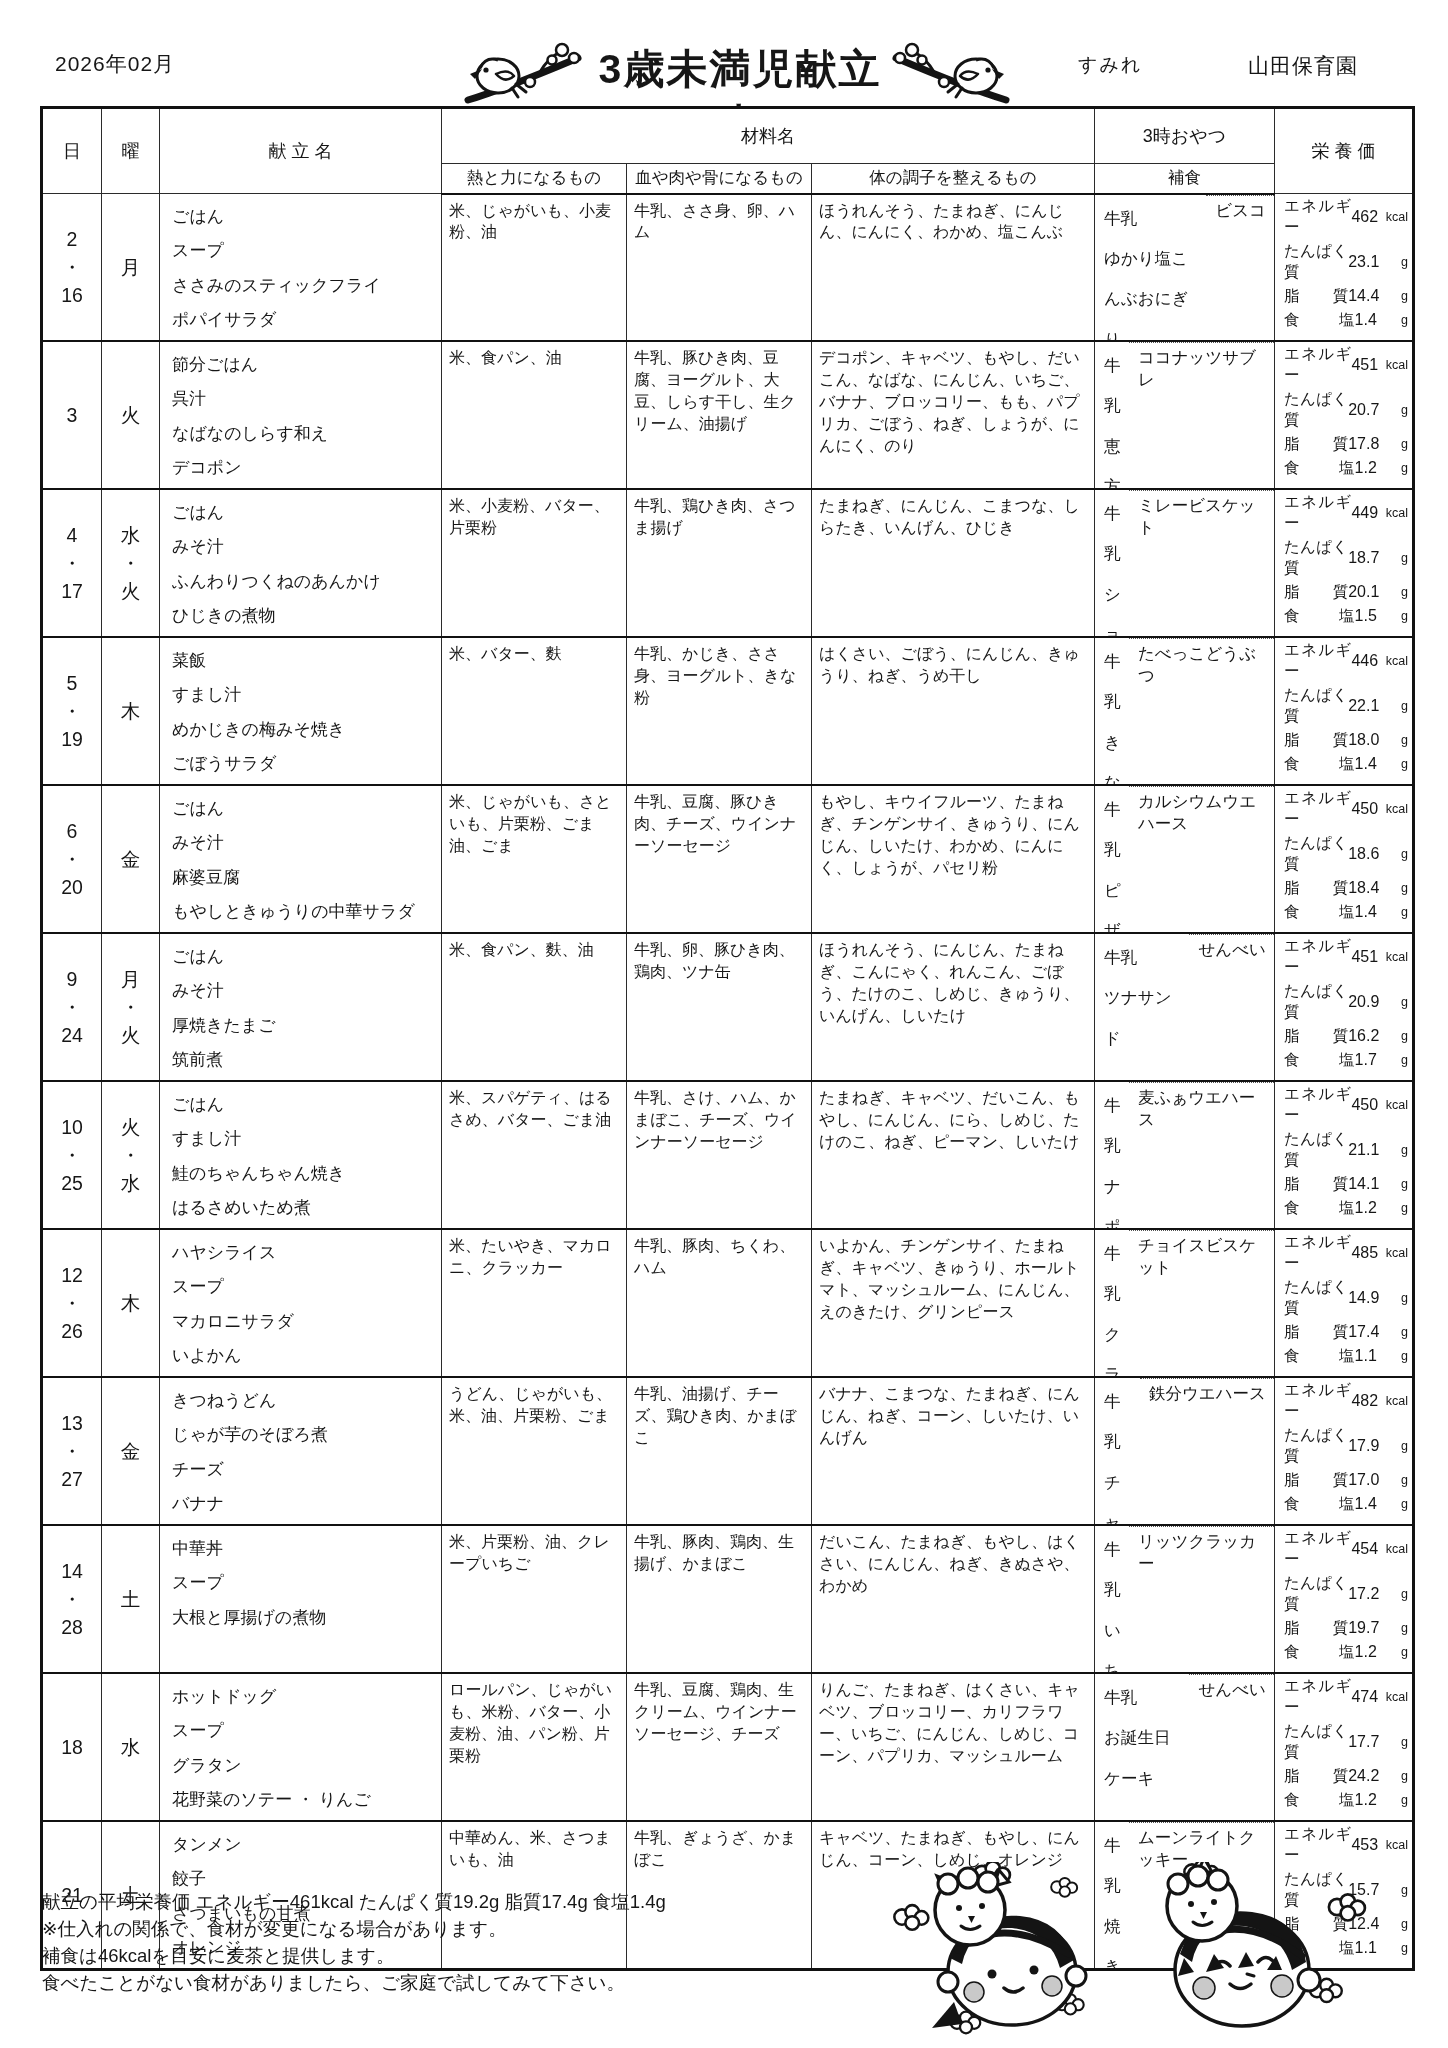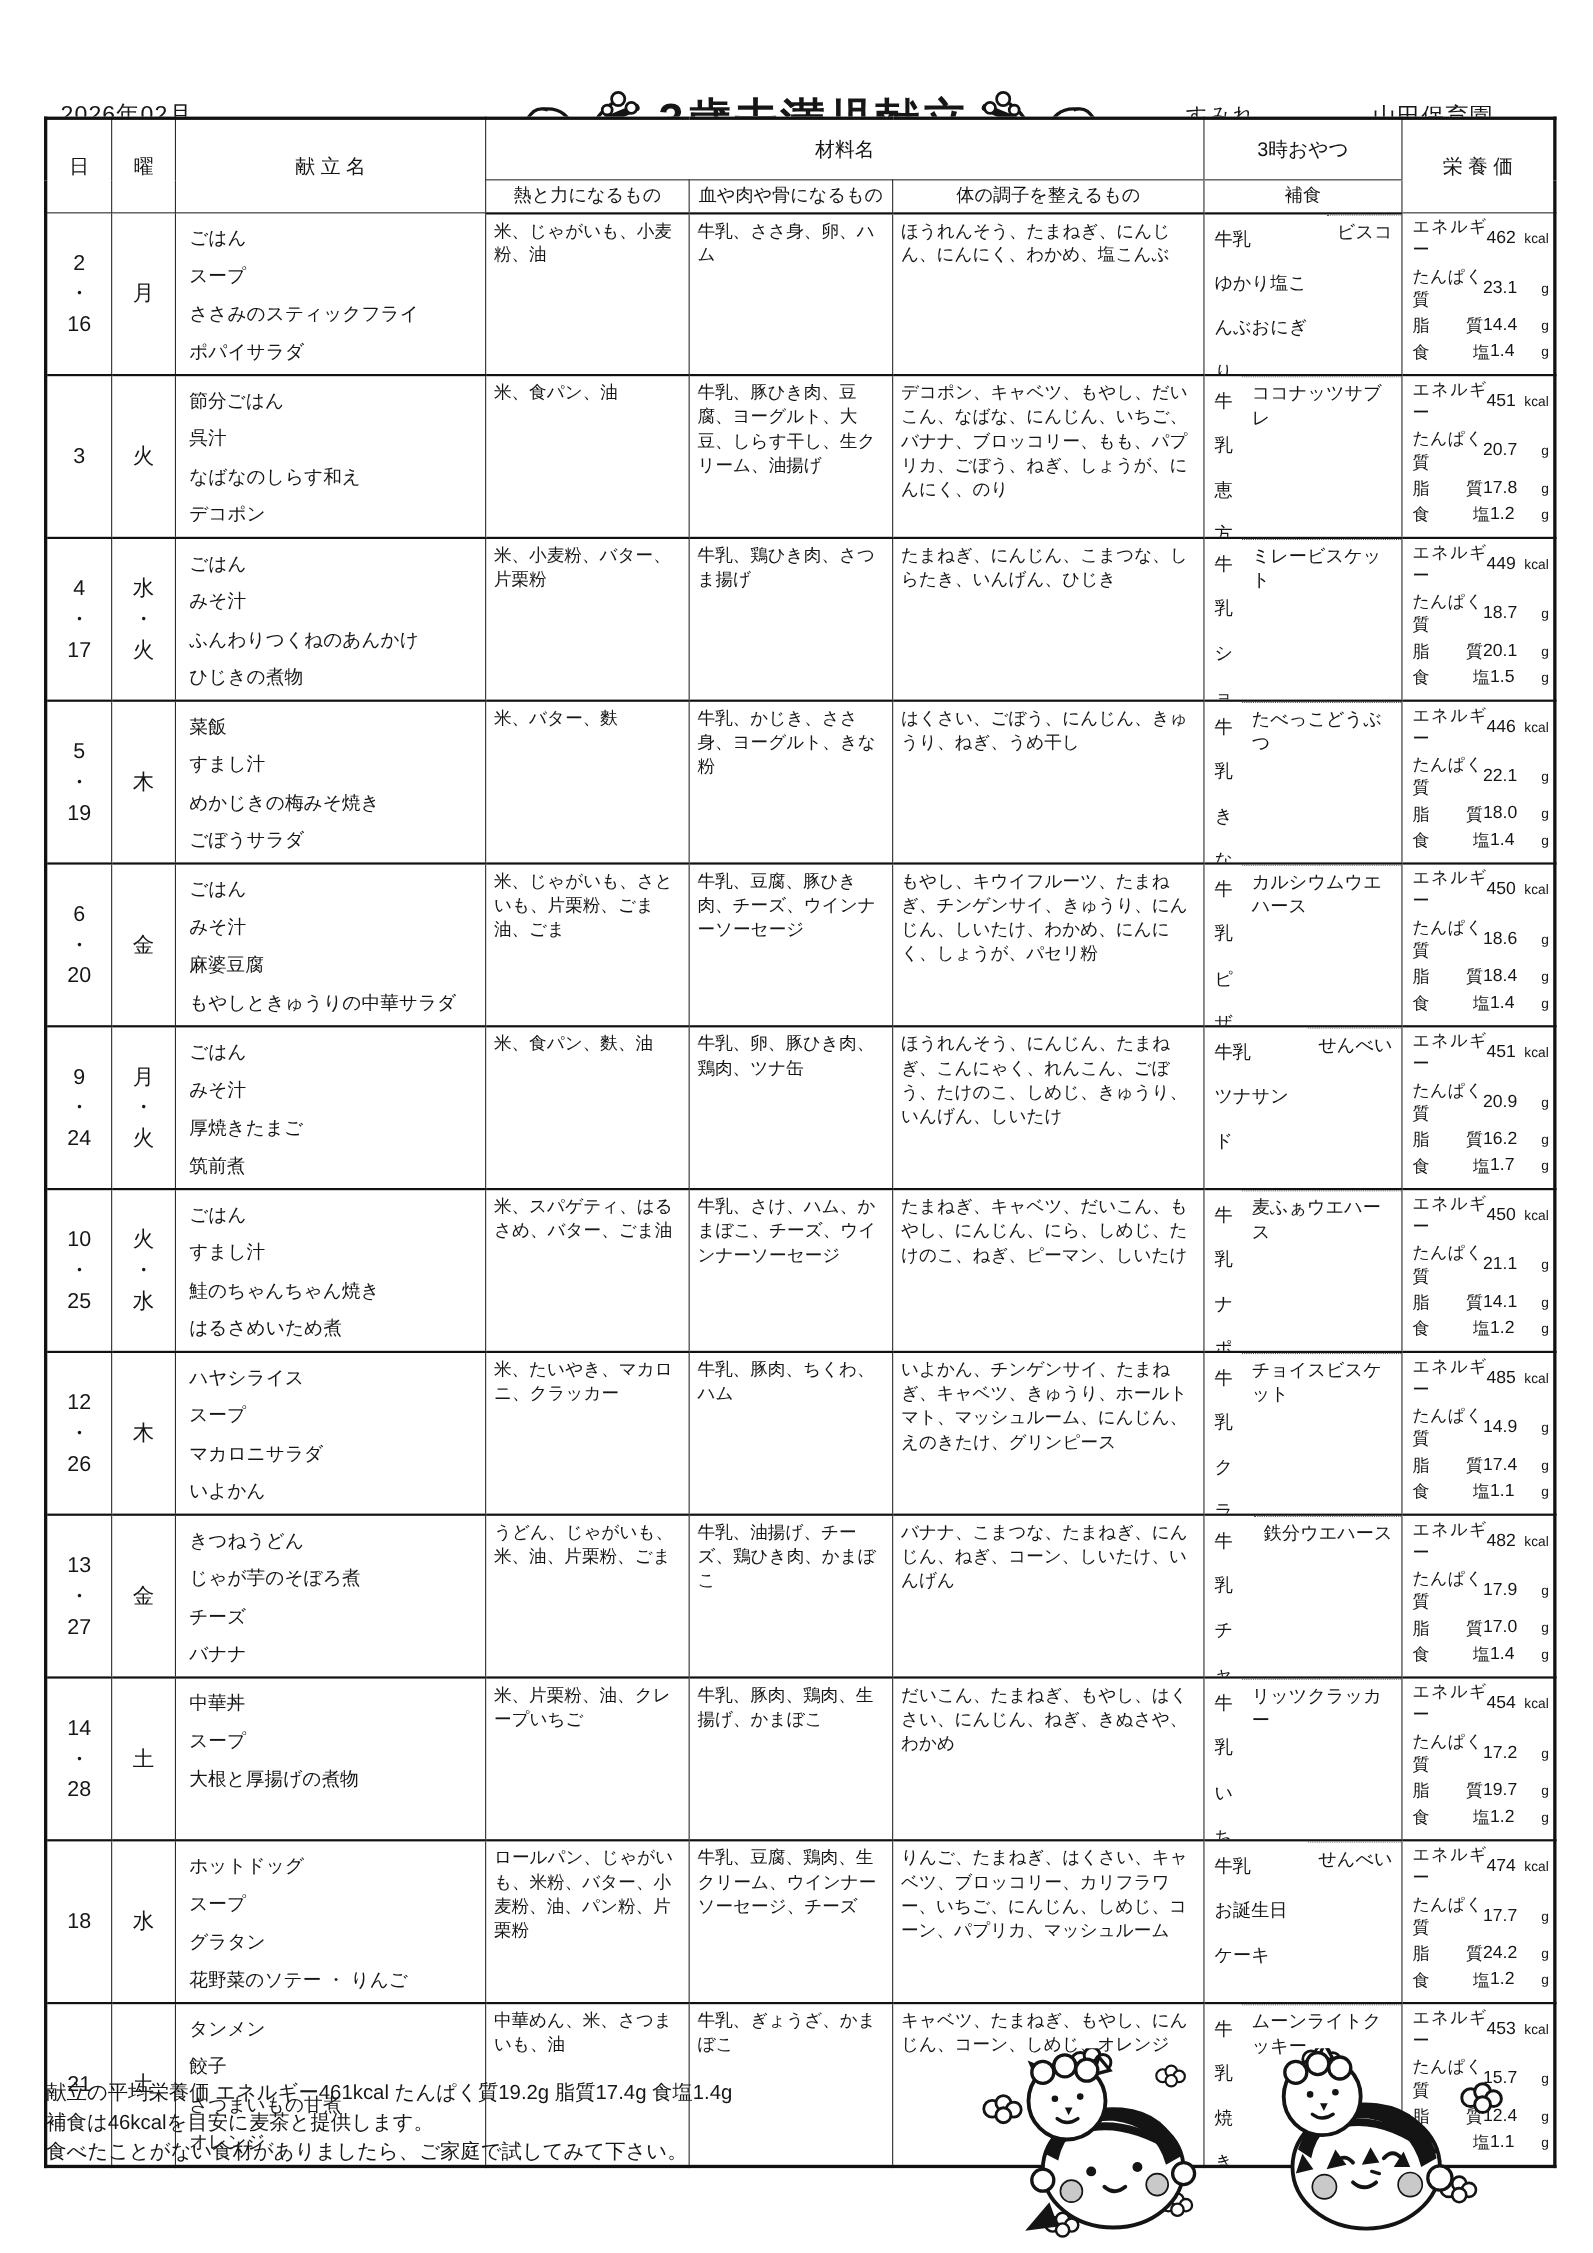--- a/index.html
+++ b/index.html
@@ -1,20 +1,20 @@
 <!DOCTYPE html>
 <html><head>
 <meta charset="utf-8">
 <style>
   html,body{margin:0;padding:0;width:1448px;height:2048px;background:#ffffff;
     font-family:"Liberation Sans","DejaVu Sans",sans-serif;color:#161616;}
   .page{position:relative;width:1448px;height:2048px;overflow:hidden;background:#fff;}
 
   
-  .doc-header{position:absolute;left:0;top:0;width:1448px;height:106px;margin-top:40px;}
+  .doc-header{position:absolute;left:0;top:0;width:1448px;height:106px;}
   .month{position:absolute;left:55px;top:50px;font-size:21px;letter-spacing:1px;}
   .doc-title{position:absolute;left:595px;top:42px;width:290px;text-align:center;
     font-size:41px;font-weight:bold;letter-spacing:2px;}
   .class-name{position:absolute;left:1078px;top:52px;font-size:19px;letter-spacing:2px;}
   .school-name{position:absolute;left:1248px;top:52px;font-size:21px;letter-spacing:1px;}
   .bird{position:absolute;top:38px;}
   .bird.left{left:462px;}
   .bird.right{left:888px;}
 
   
@@ -670,20 +670,21 @@
             <span class="nut-unit">g</span>
           </div>
         </div>
       </td>
     </tr>
   </tbody>
   </table>
 
   <div class="doc-footer">
     <div>献立の平均栄養価 エネルギー461kcal たんぱく質19.2g 脂質17.4g 食塩1.4g</div>
+    <div>※仕入れの関係で、食材が変更になる場合があります。</div>
     <div>補食は46kcalを目安に麦茶と提供します。</div>
     <div>食べたことがない食材がありましたら、ご家庭で試してみて下さい。</div>
   </div>
 
   <svg class="illustration" width="560" height="182" viewBox="0 0 560 182">
     <defs>
       <g id="puff">
         <circle class="paper" stroke-width="3" cx="0" cy="0" r="9"></circle>
         <circle class="paper" stroke-width="3" cx="12" cy="-6" r="8"></circle>
         <circle class="paper" stroke-width="3" cx="23" cy="1" r="8"></circle>

